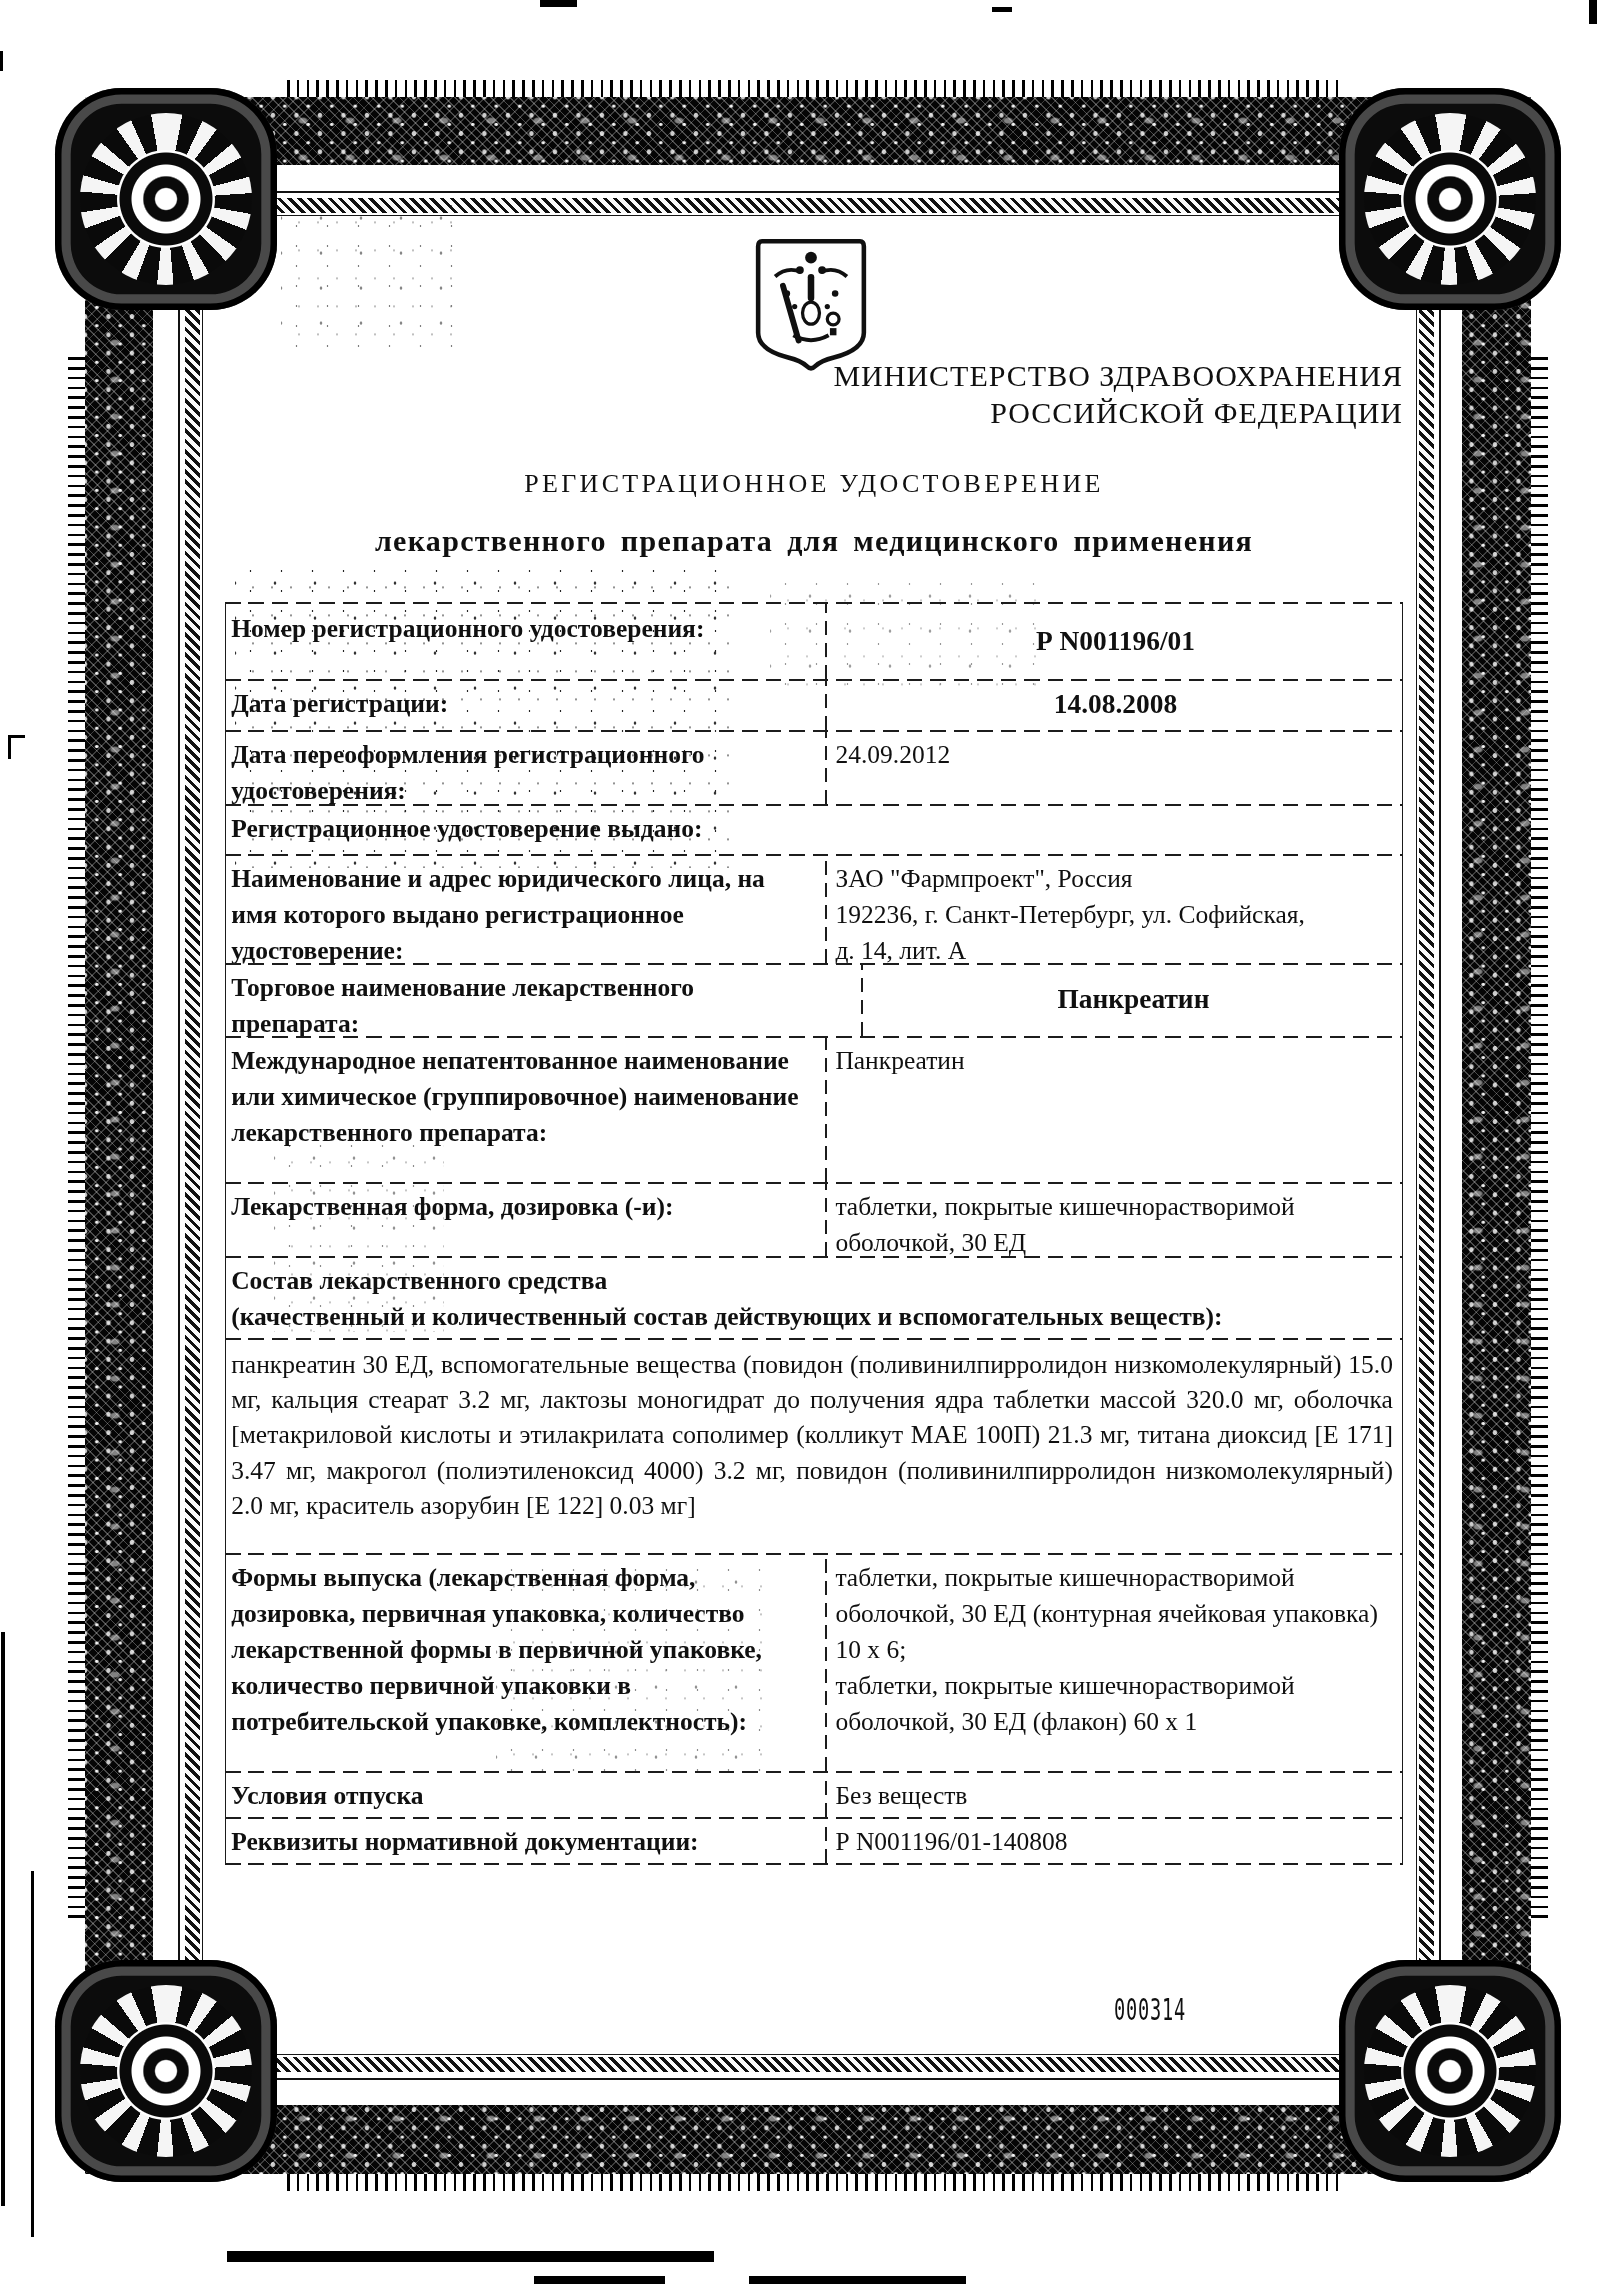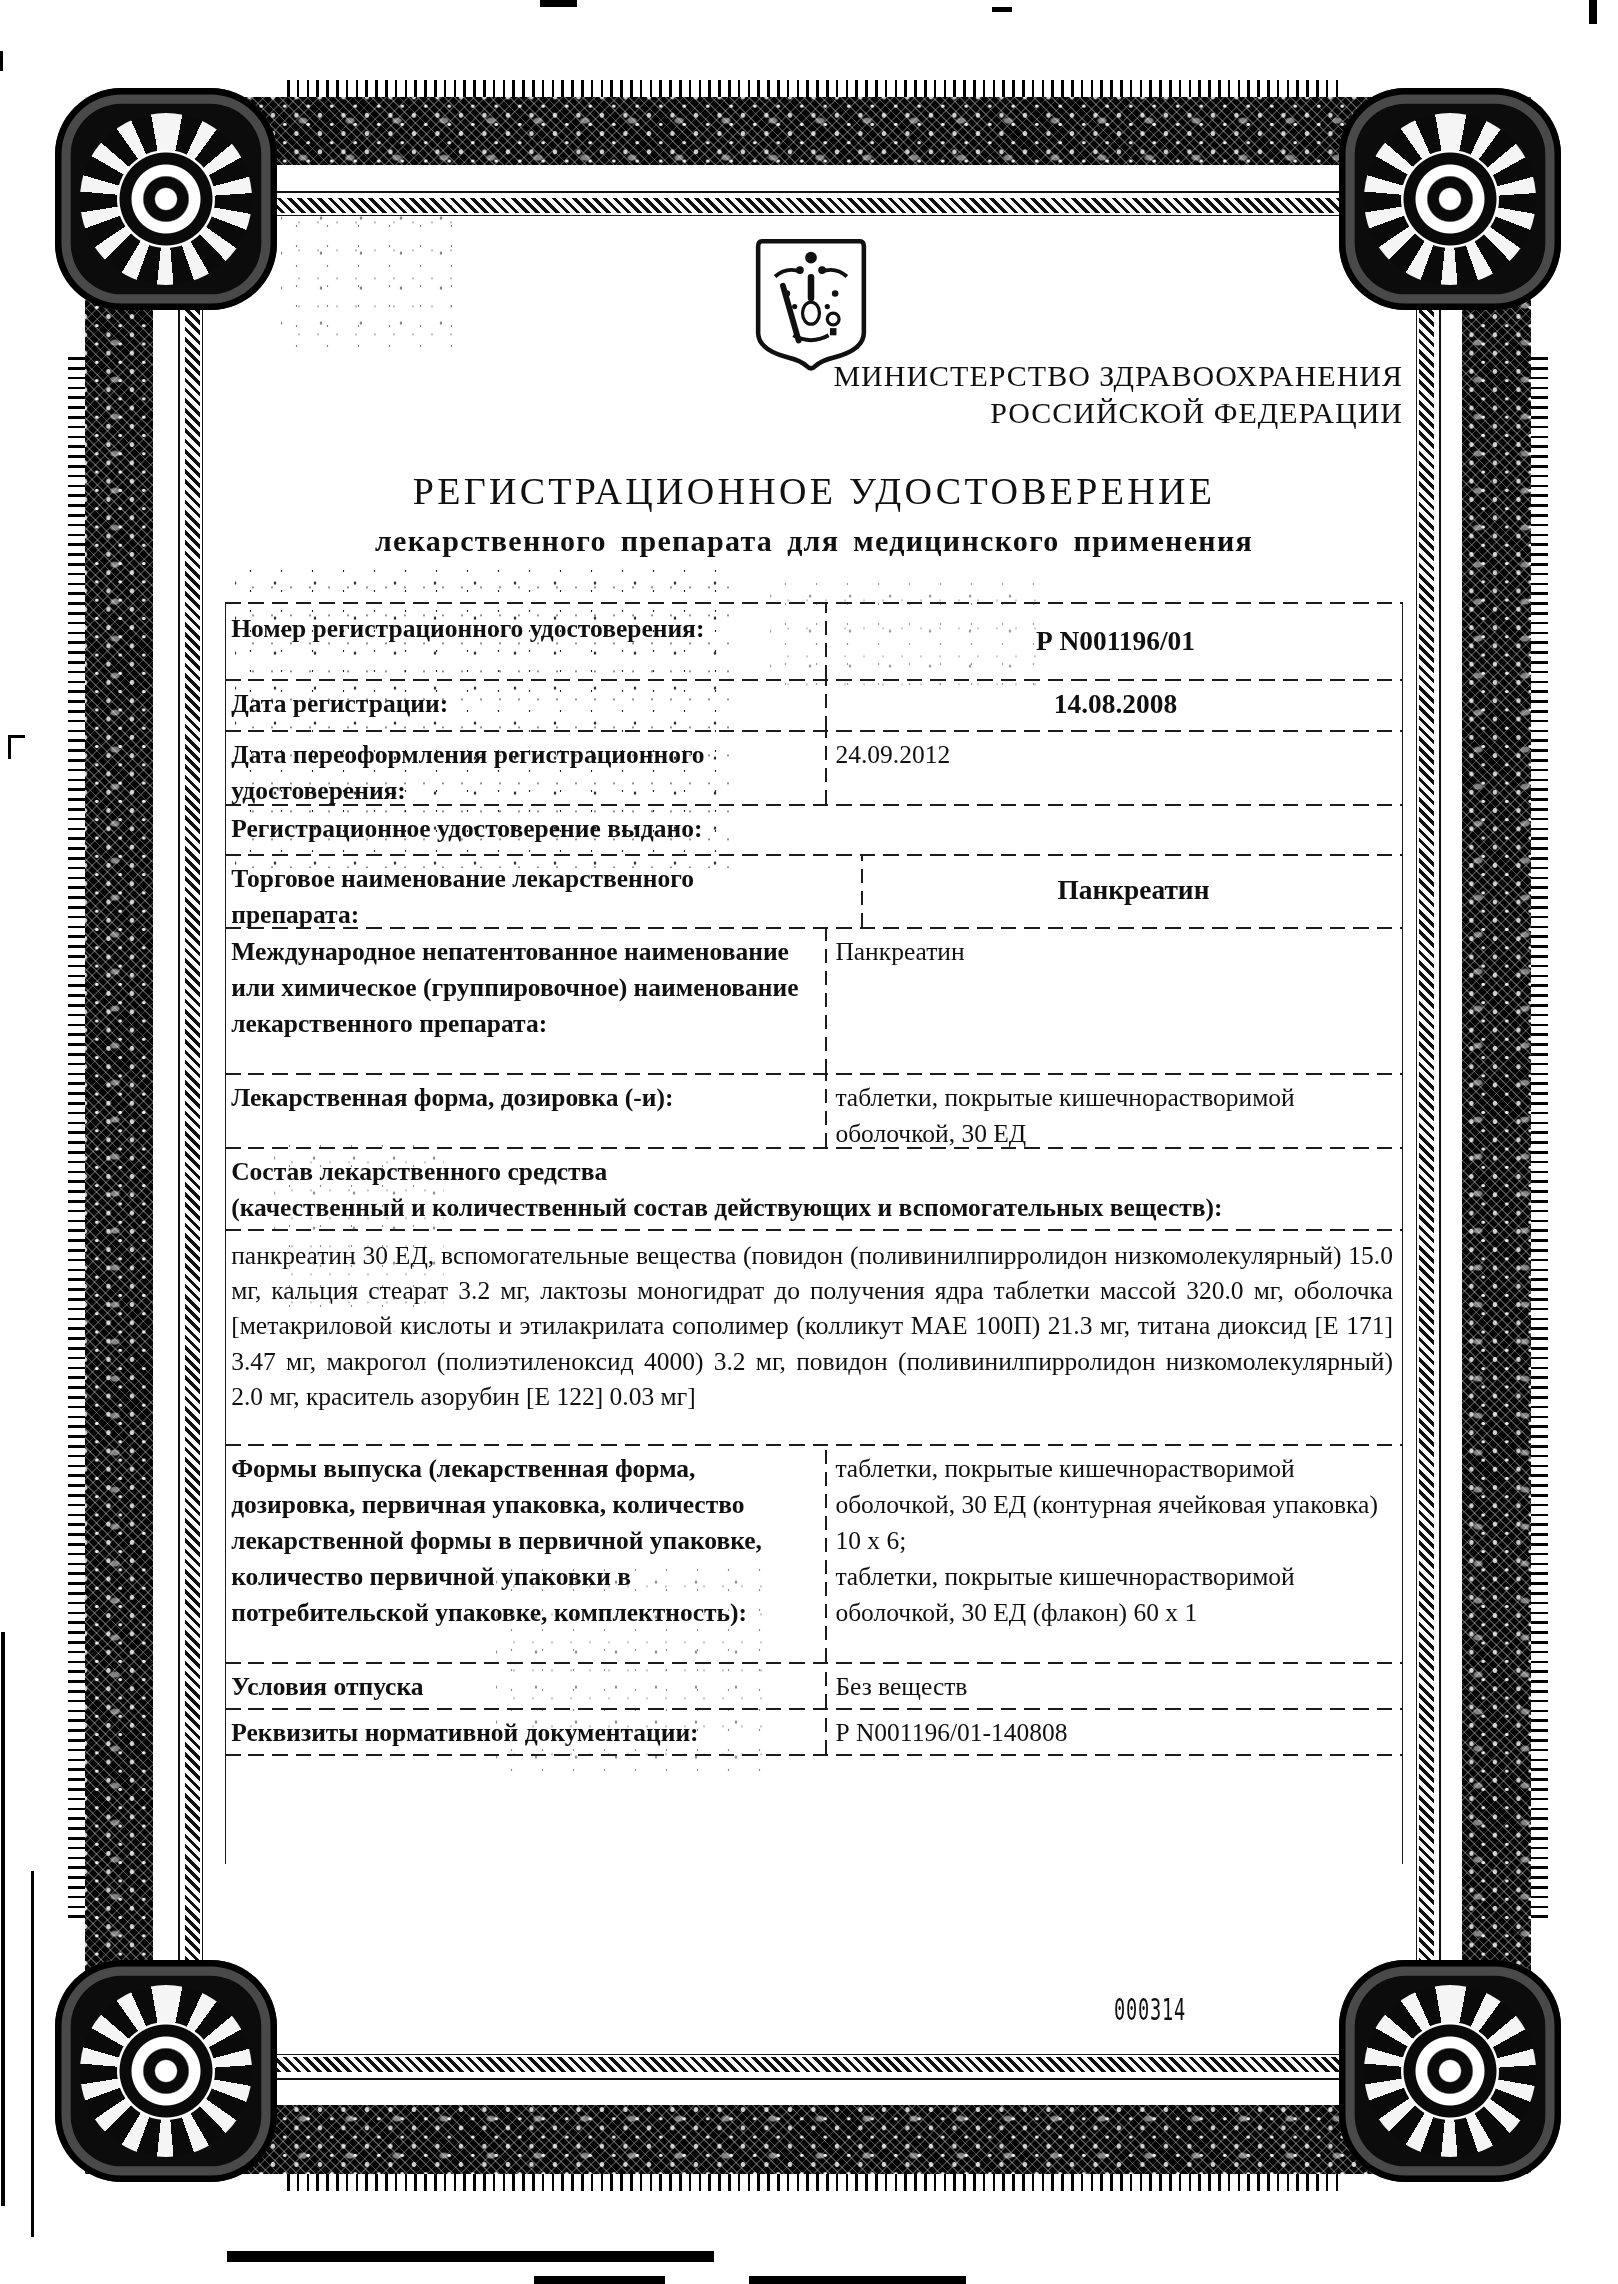--- a/index.html
+++ b/index.html
@@ -41,21 +41,21 @@
       radial-gradient(#000 0.7px, transparent 1px),
       radial-gradient(#000 1.2px, transparent 1.6px);
     background-size:31px 20px, 19px 28px, 40px 35px;
     background-position:0 0, 8.5px 12.4px, 20px 4.6px;}
   .art{position:absolute; background:#000;}
   
   .emblem{position:absolute; left:749px; top:235px; width:124px; height:136px;}
   .ministry{position:absolute; left:225px; top:358px; width:1178px; text-align:right;
             font-size:30px; line-height:1.22; letter-spacing:1px; white-space:pre-line;}
   .doc-title{position:absolute; left:225px; top:469px; width:1178px; text-align:center;
-            font-size:38px; letter-spacing:3.3px;}
+            font-size:26px; letter-spacing:3.3px;}
   .doc-subtitle{position:absolute; left:225px; top:524px; width:1178px; text-align:center;
             font-size:30px; letter-spacing:1.3px; word-spacing:5.2px;font-weight:bold;}
   
   .doc-table{position:absolute; left:225px; top:604px; width:1178px; height:1260px;
              border-left:1.3px solid #1b1b1b; border-right:1.3px solid #1b1b1b; box-sizing:border-box;
              font-size:25.5px; line-height:1.42;}
   .doc-table::before{content:""; position:absolute; left:-1.3px; right:-1.3px; top:-2px; height:2px;
              background:repeating-linear-gradient(90deg,#1c1c1c 0 15.7px, transparent 15.7px 23.5px);}
   .t-row{position:relative; display:flex; width:100%;}
   .t-row::after{content:""; position:absolute; left:-1.3px; right:-1.3px; bottom:-2px; height:2px;
@@ -158,20 +158,26 @@
       <div class="lc">Дата регистрации:</div>
       <div class="vc center-bold">14.08.2008</div>
     </div>
     <div class="t-row" style="height:74px;">
       <div class="lc">Дата переоформления регистрационного удостоверения:</div>
       <div class="vc">24.09.2012</div>
     </div>
     <div class="t-row" style="height:50px;">
       <div class="lc">Регистрационное удостоверение выдано:</div>
     </div>
+    <div class="t-row" style="height:109px;">
+      <div class="lc">Наименование и адрес юридического лица, на имя которого выдано регистрационное удостоверение:</div>
+      <div class="vc">ЗАО "Фармпроект", Россия
+192236, г. Санкт-Петербург, ул. Софийская,
+д. 14, лит. А</div>
+    </div>
     <div class="t-row" style="height:73px;gap:36px;">
       <div class="lc">Торговое наименование лекарственного препарата:</div>
       <div class="vc center-bold">Панкреатин</div>
     </div>
     <div class="t-row" style="height:146px;">
       <div class="lc">Международное непатентованное наименование или химическое (группировочное) наименование лекарственного препарата:</div>
       <div class="vc">Панкреатин</div>
     </div>
     <div class="t-row" style="height:74px;">
       <div class="lc">Лекарственная форма, дозировка (-и):</div>

